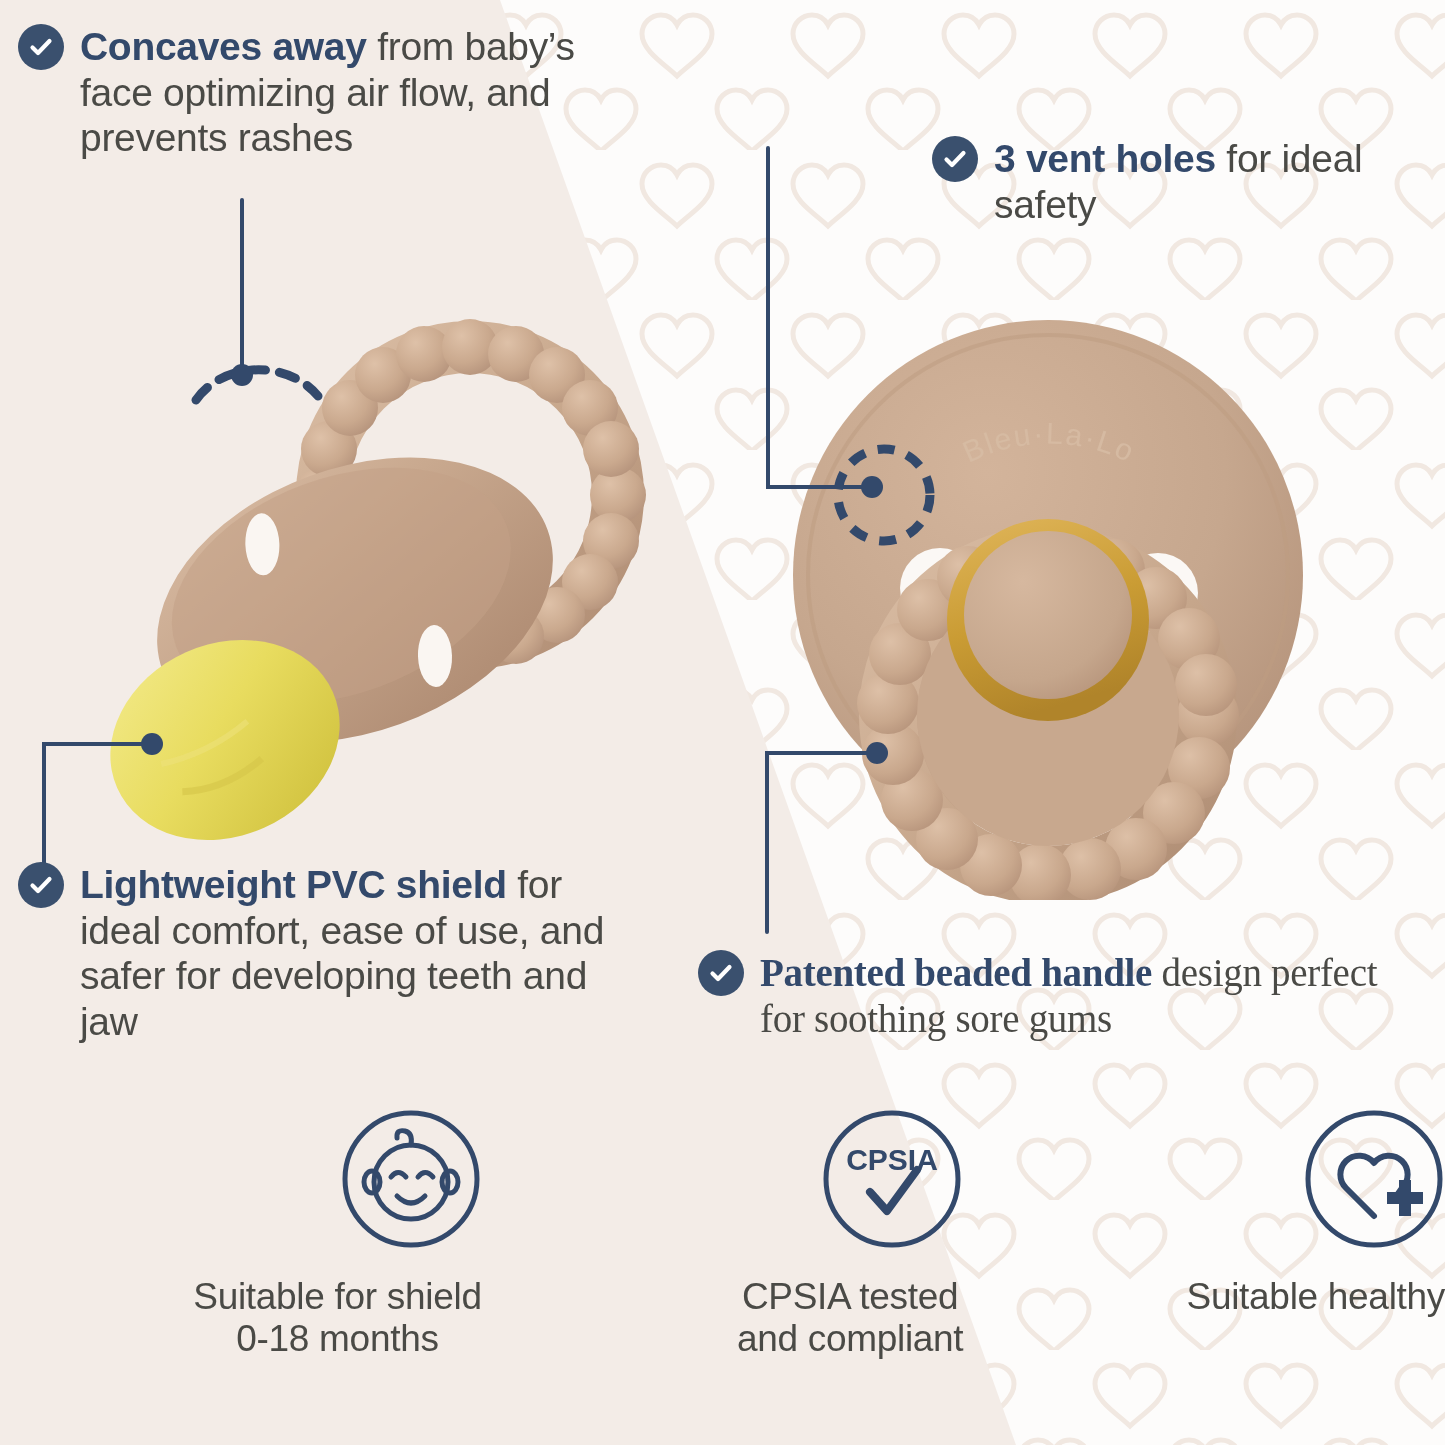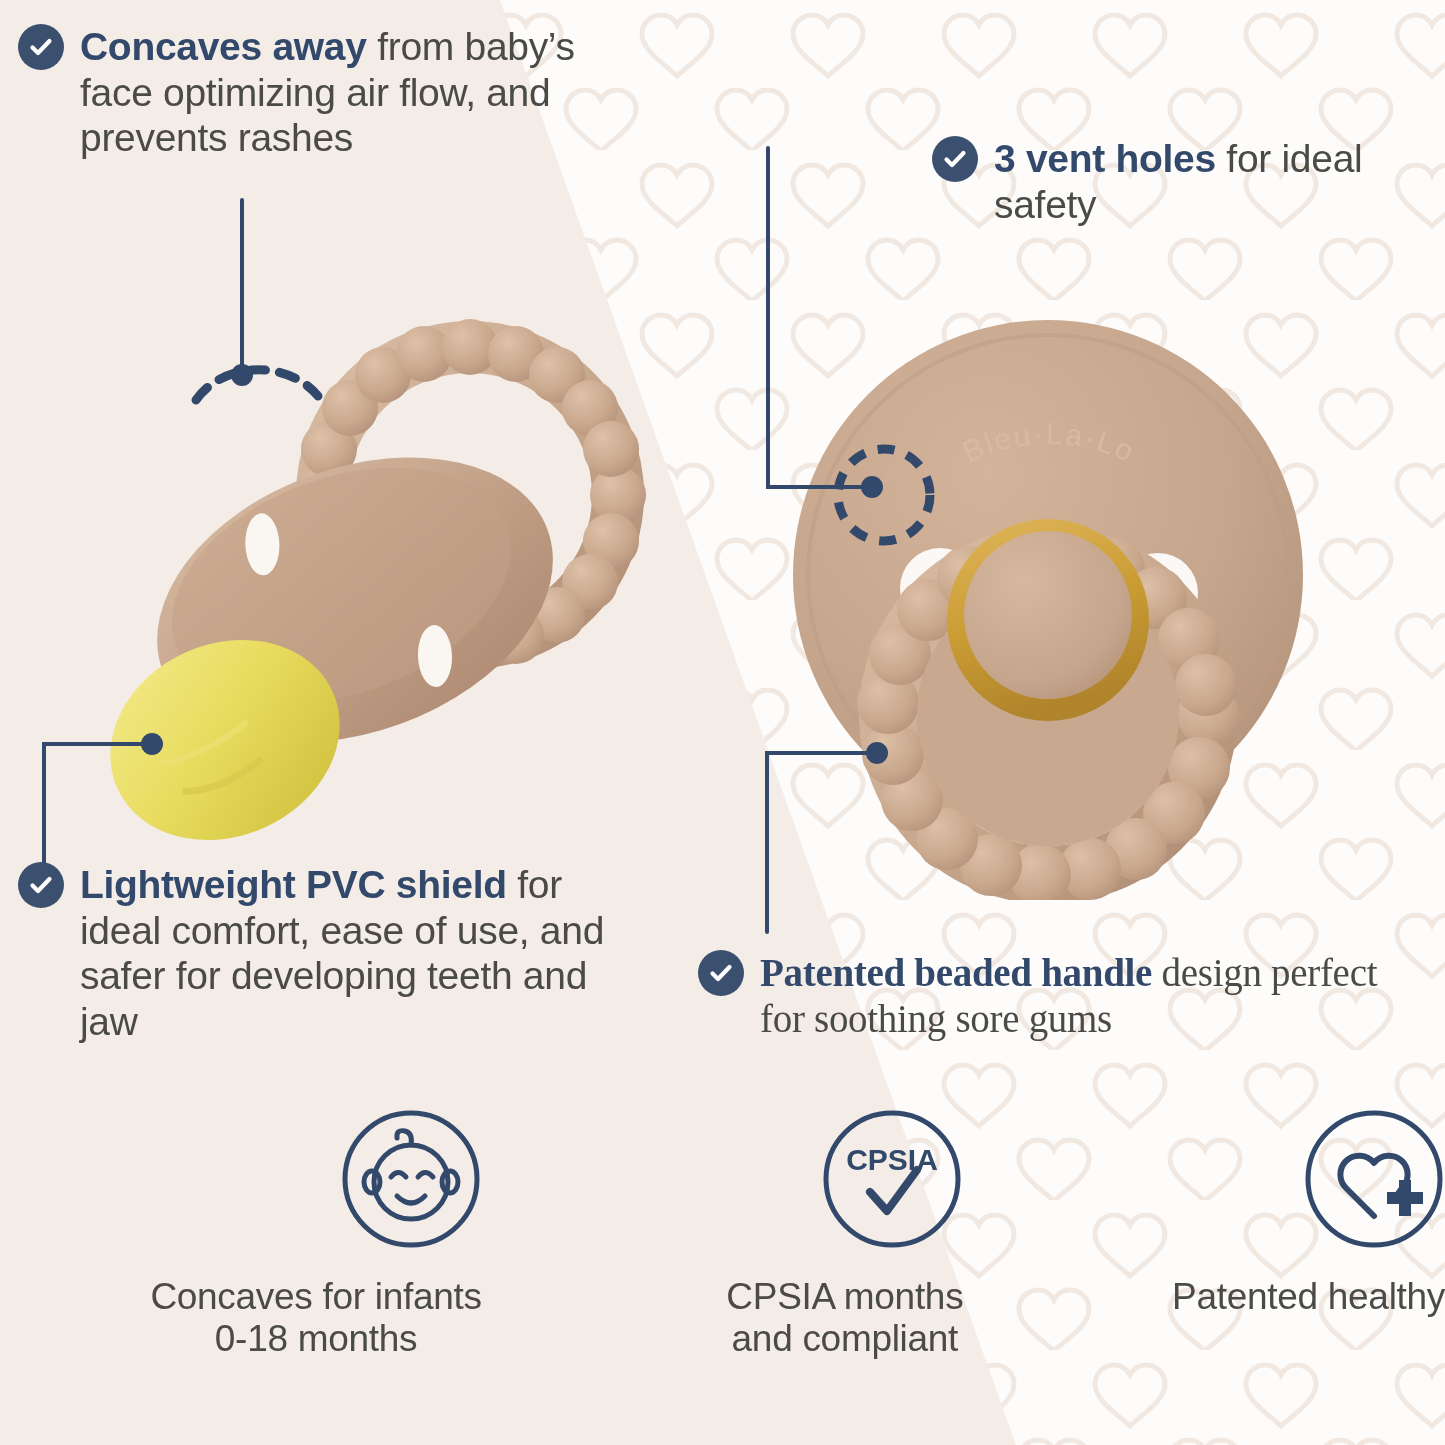--- a/index.html
+++ b/index.html
@@ -308,42 +308,42 @@
         <circle cx="71" cy="71" r="66" fill="none" stroke="#33496b" stroke-width="5"></circle>
         <circle cx="71" cy="74" r="37" fill="none" stroke="#33496b" stroke-width="5"></circle>
         <path d="M71 37 q2-12 -6-14 q-9-2 -8 7" fill="none" stroke="#33496b" stroke-width="5" stroke-linecap="round"></path>
         <ellipse cx="32" cy="74" rx="8" ry="11" fill="none" stroke="#33496b" stroke-width="5"></ellipse>
         <ellipse cx="110" cy="74" rx="8" ry="11" fill="none" stroke="#33496b" stroke-width="5"></ellipse>
         <path d="M51 69 q7-9 15 0" fill="none" stroke="#33496b" stroke-width="5" stroke-linecap="round"></path>
         <path d="M78 69 q7-9 15 0" fill="none" stroke="#33496b" stroke-width="5" stroke-linecap="round"></path>
         <path d="M57 88 q14 14 28 0" fill="none" stroke="#33496b" stroke-width="5" stroke-linecap="round"></path>
       </svg>
       <div class="blabel">
-        <div>Concaves for infants</div>
+        <div>Suitable for shield</div>
         <div>0-18 months</div>
       </div>
     </div>
 
     <div class="badge">
       <svg class="ico" viewBox="0 0 142 142">
         <circle cx="71" cy="71" r="66" fill="none" stroke="#33496b" stroke-width="5"></circle>
         <text x="71" y="62" text-anchor="middle" font-family="Liberation Sans, sans-serif" font-size="30" font-weight="700" fill="#33496b">CPSIA</text>
         <path d="M49 84 L66 103 L96 62" fill="none" stroke="#33496b" stroke-width="8" stroke-linecap="round" stroke-linejoin="round"></path>
       </svg>
       <div class="blabel">
-        <div>CPSIA months</div>
+        <div>CPSIA tested</div>
         <div>and compliant</div>
       </div>
     </div>
 
     <div class="badge">
       <svg class="ico" viewBox="0 0 142 142">
         <circle cx="71" cy="71" r="66" fill="none" stroke="#33496b" stroke-width="5"></circle>
         <path d="M71 108 L43 80 a19 19 0 0 1 0 -27 a19 19 0 0 1 28 2 a19 19 0 0 1 28 -2 a19 19 0 0 1 0 27 L92 90" fill="none" stroke="#33496b" stroke-width="6" stroke-linecap="round" stroke-linejoin="round"></path>
         <path d="M96 72 h12 v12 h12 v12 h-12 v12 h-12 v-12 h-12 v-12 h12 z" fill="#33496b"></path>
       </svg>
       <div class="blabel">
-        <div>Patented healthy</div>
+        <div>Suitable healthy</div>
       </div>
     </div>
 
   </div>
 </div>
 
 </body></html>

